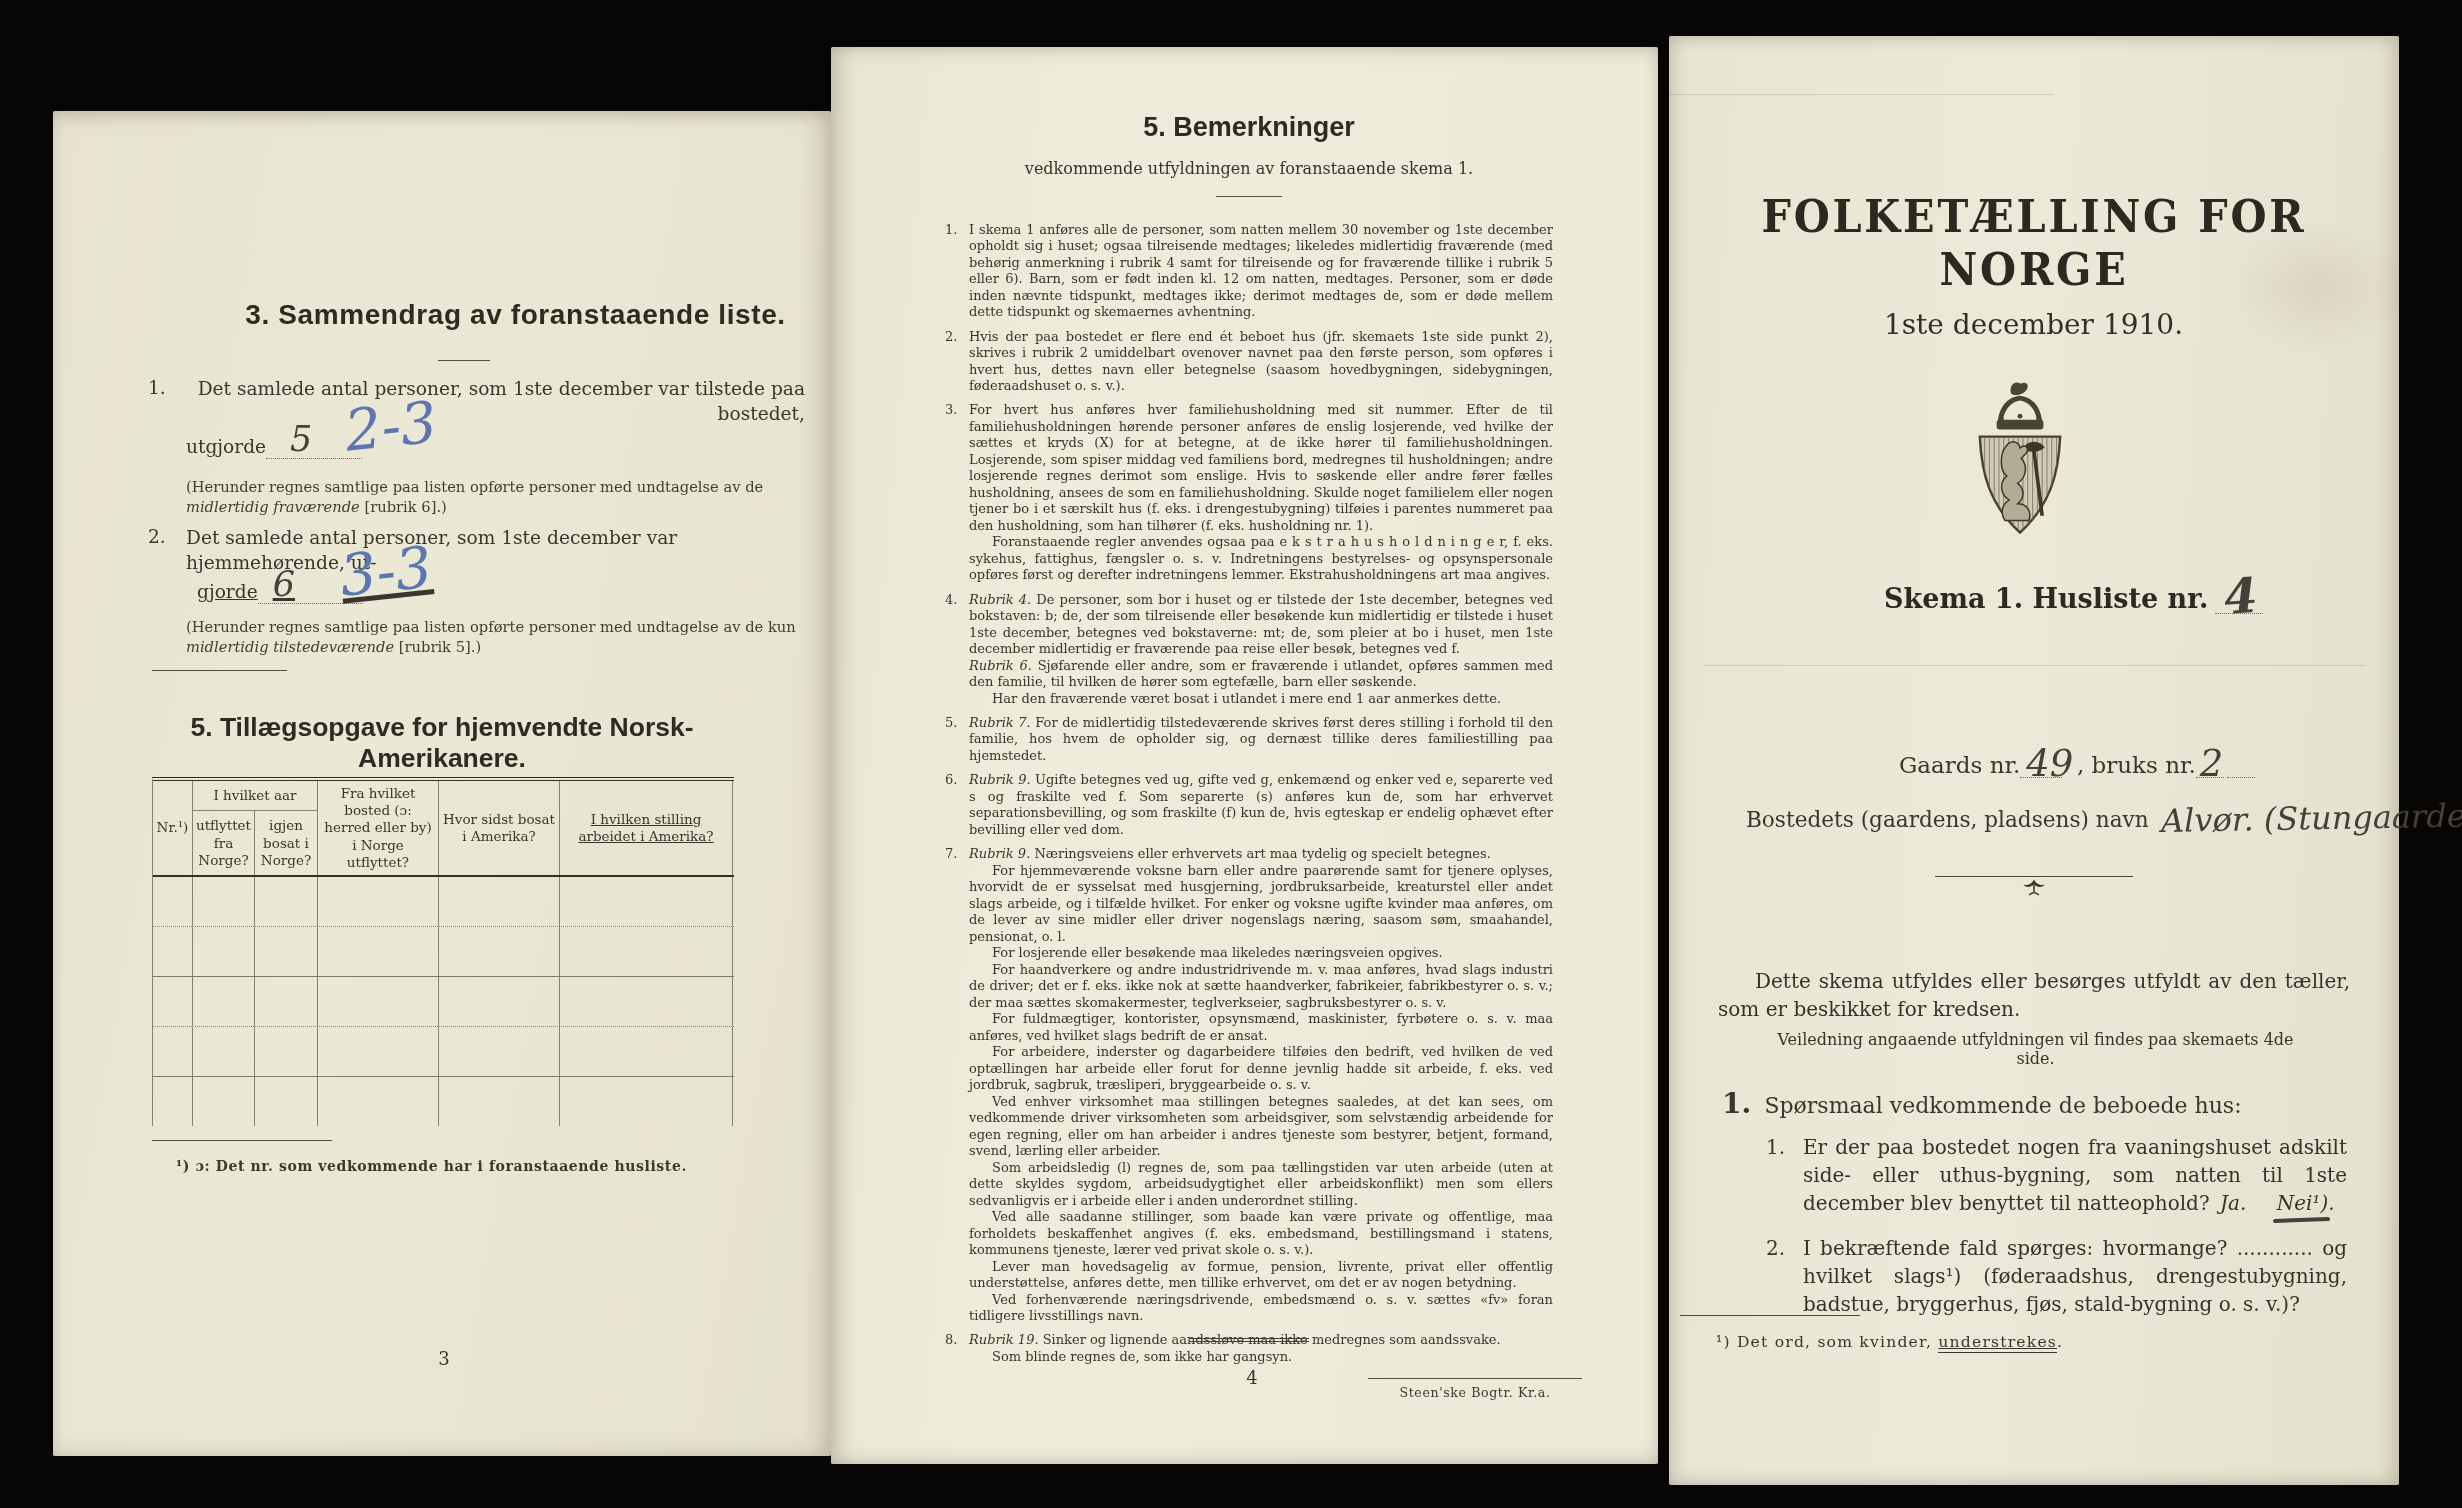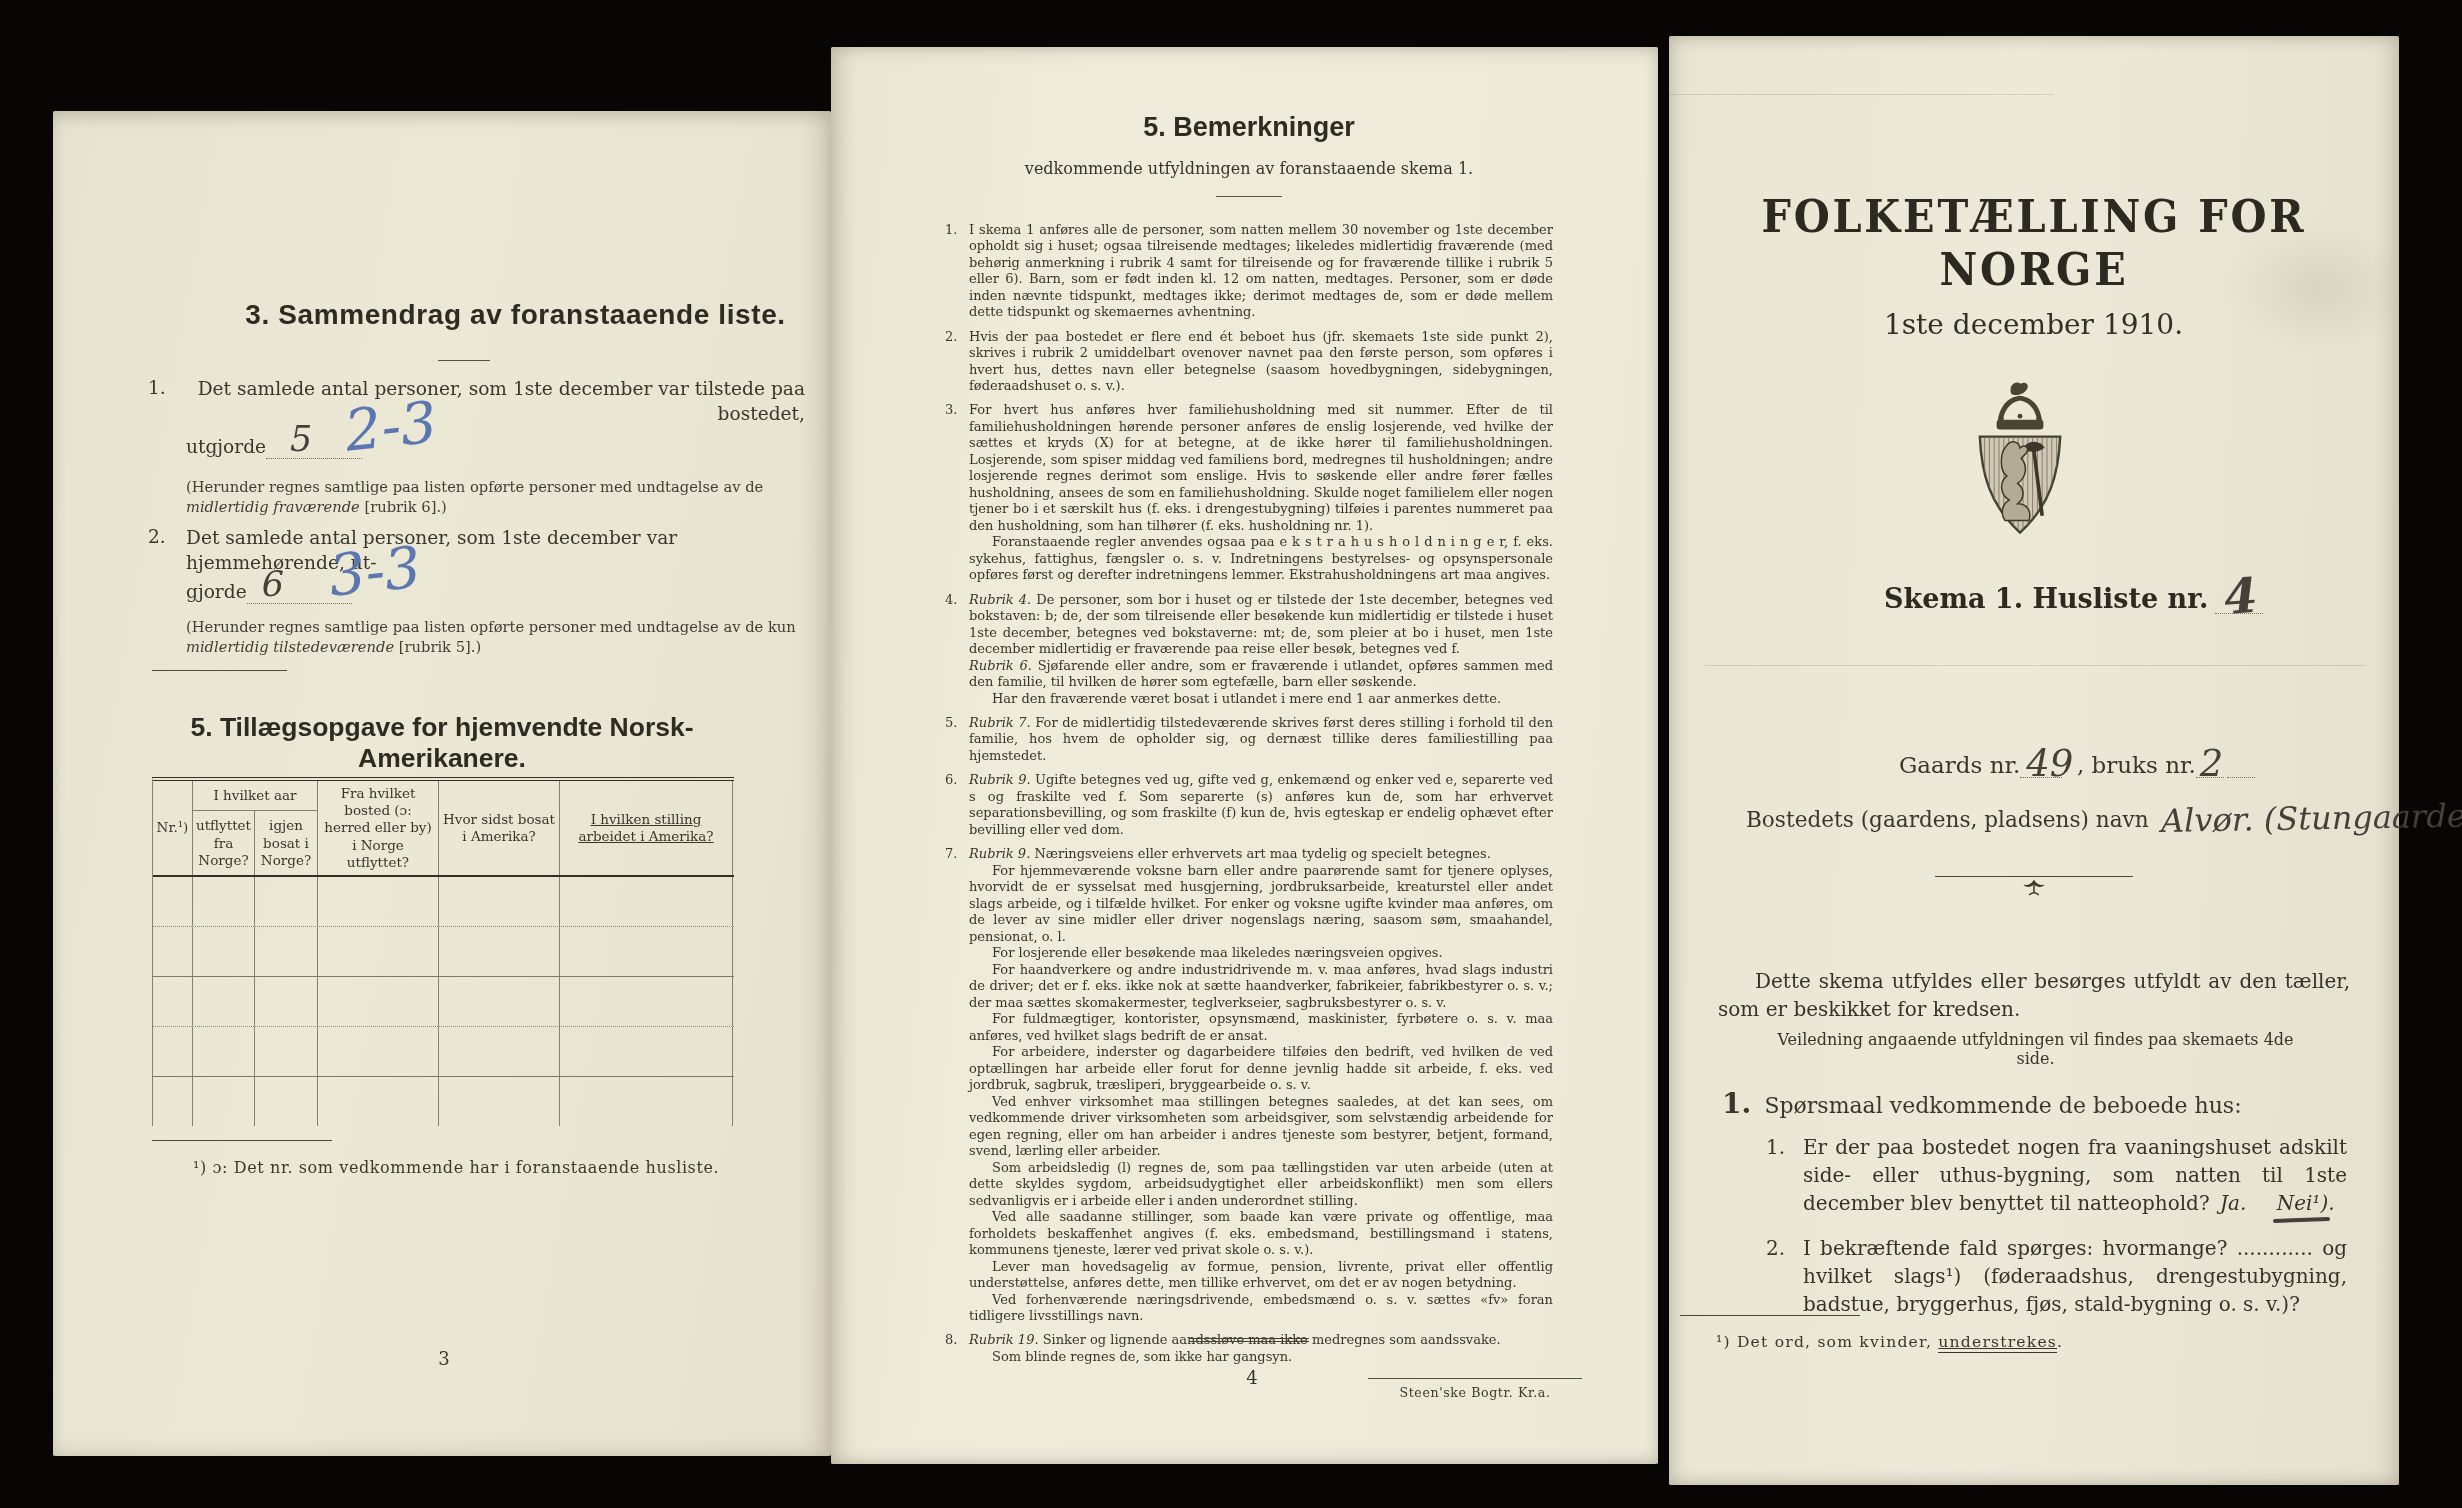--- a/index.html
+++ b/index.html
@@ -50,21 +50,21 @@
   #h-ut{grid-column:2;grid-row:2;}
   #h-igjen{grid-column:3;grid-row:2;}
   #h-bosted{grid-row:1/3;grid-column:4;}
   #h-hvor{grid-row:1/3;grid-column:5;}
   #h-stilling{grid-row:1/3;grid-column:6;text-decoration:underline;}
   .t-row{height:49px;}
   .t-row.sep-dot{border-top:1.2px dotted rgba(90,84,68,.65);}
   .t-row.sep-solid{border-top:0.6px solid rgba(90,84,68,.75);}
   .t-cell{border-right:0.6px solid rgba(90,84,68,.7);}
   #p3-foot-rule{left:99px;top:1029px;width:180px;height:1.2px;background:#4f4a3f;}
-  #p3-footnote{left:140px;top:1047px;width:541px;font-size:16px;letter-spacing:0.6px;color:#3d382e;}
+  #p3-footnote{left:123px;top:1047px;width:541px;font-size:14px;letter-spacing:0.6px;color:#3d382e;font-weight:bold;}
   #p3-pagenum{left:367px;top:1237px;width:48px;font-size:18px;}
 
   
   #p4col{left:114px;top:65px;width:608px;}
   #p5-title{font-size:27px;margin:0 0 15.6px 0;}
   #p5-sub{font-size:16px;margin:0 0 18px 0;color:#383328;}
   #p5-rule{width:66px;height:1.2px;background:#555044;margin:0 auto 25px auto;}
   .n-item{display:grid;grid-template-columns:24px 1fr;margin-bottom:7.8px;}
   .n-num{font-size:13px;line-height:16.5px;}
   .n-para{margin:0;font-size:13px;line-height:16.5px;text-align:justify;color:#39342a;}
@@ -131,21 +131,21 @@
       <span class="dotted" style="width:96px;"></span>
       <span class="hand" style="font-size:35px;margin:0 0 0 -72px;">5</span>
       <span class="hand-blue" style="font-size:57px;margin-left:33px;transform:rotate(-6deg);">2-3</span>
     </div>
     <div class="abs p3-note" style="left:133px;top:366px;width:625px;">
       <span>(Herunder regnes samtlige paa listen opførte personer med undtagelse av de </span><span class="it">midlertidig fraværende</span><span> [rubrik 6].)</span>
     </div>
 
     <div class="abs p3-item-num" style="left:95px;top:415px;">2.</div>
     <div class="abs p3-line" style="left:133px;top:414px;width:619px;">Det samlede antal personer, som 1ste december var hjemmehørende, ut-</div>
-    <div class="abs fill-row" style="left:133px;top:446px;height:47px;">
+    <div class="abs fill-row" style="left:144px;top:446px;height:47px;text-decoration:underline;">
       <span class="p3-line">gjorde</span>
       <span class="dotted" style="width:105px;"></span>
       <span class="hand" style="font-size:35px;margin:0 0 0 -90px;">6</span>
       <span class="hand-blue" style="font-size:57px;margin-left:45px;transform:rotate(-6deg);">3-3</span>
     </div>
     <div class="abs p3-note" style="left:133px;top:506px;width:625px;">
       <span>(Herunder regnes samtlige paa listen opførte personer med undtagelse av de kun </span><span class="it">midlertidig tilstedeværende</span><span> [rubrik 5].)</span>
     </div>
 
     <div class="abs" id="p3-divider"></div>

